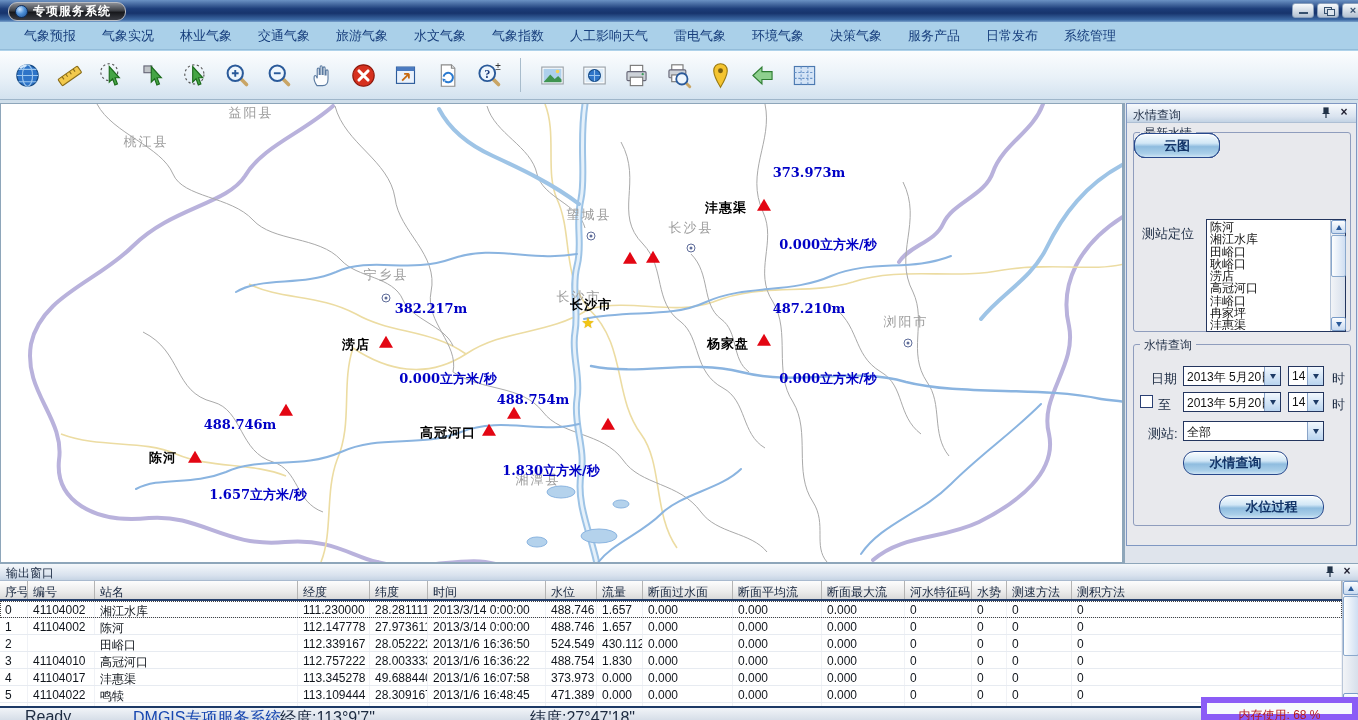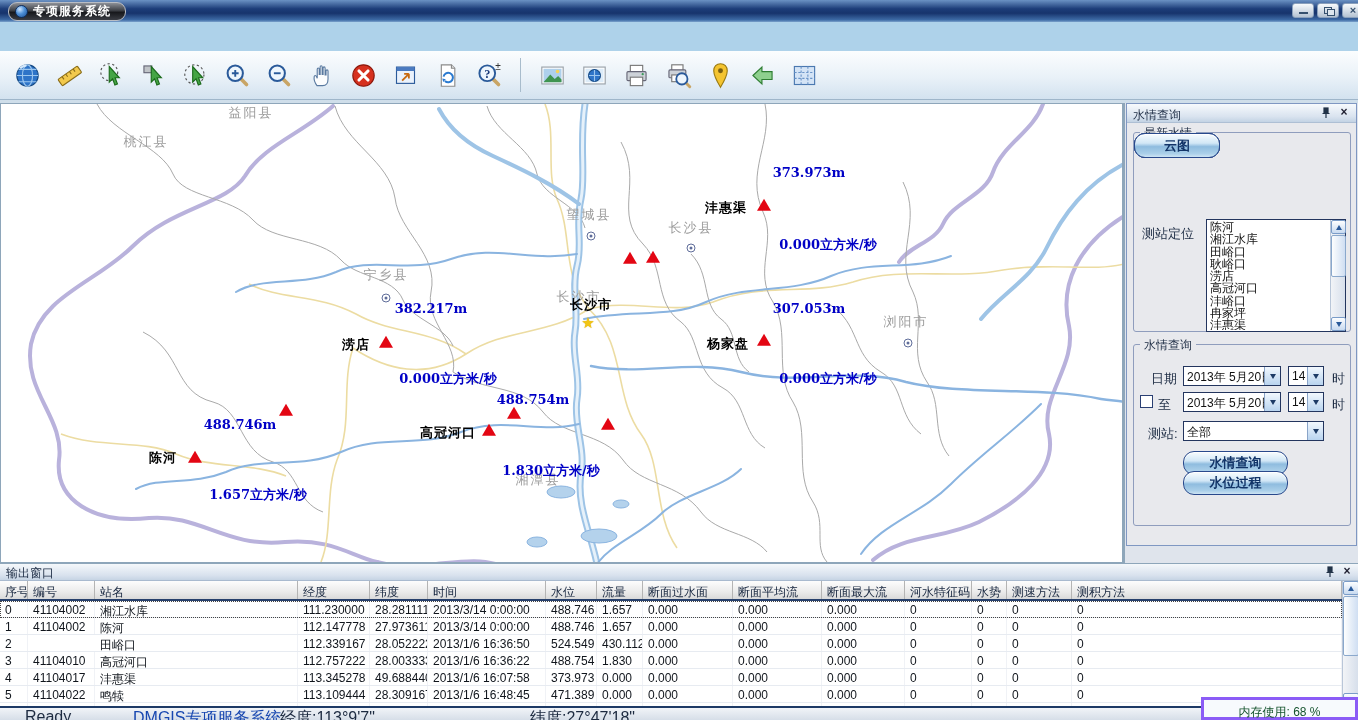--- a/index.html
+++ b/index.html
@@ -137,21 +137,21 @@
     background:linear-gradient(90deg,#f2f4f7,#d7dfeb); border-left:1px solid #b9c6d8; }
 
   
   .statusbar { position:absolute; left:0; top:706px; width:1358px; height:14px;
     border-top:2px solid #1d3a66;
     background:linear-gradient(180deg,#f1f4f8 0%,#d6dee8 100%); }
   .st { position:absolute; top:0; font-size:16px; color:#1c2a40; }
   .st-ready { left:25px; } .st-app { left:133px; color:#1747b0; }
   .st-lon { left:280px; } .st-lat { left:530px; }
   .membox { position:absolute; right:0; top:697px; width:157px; height:23px;
-    background:#f7fafd; border:3px solid #8b5cf6; font-size:12px; color:#14532d;
+    background:#f7fafd; border:6px solid #8b5cf6; font-size:12px; color:#b91c1c;
     text-align:center; padding-top:4px; z-index:5; }
   .pin-svg { width:12px; height:12px; }
 </style>
 </head>
 <body>
 
 <svg width="0" height="0" style="position:absolute">
   <defs>
     <symbol id="i-globe" viewBox="0 0 24 24">
       <circle cx="12" cy="12" r="9.5" fill="#2e74c8" stroke="#164a84"></circle>
@@ -270,20 +270,36 @@
       <div class="win-btn">
           <span class="box"></span>
           <span class="box2"></span>
         </div>
       <div class="win-btn">
           <span class="x">×</span>
         </div>
     </div>
   </div>
 
+  <div class="menubar">
+      <div class="menu-item">气象预报</div>
+      <div class="menu-item">气象实况</div>
+      <div class="menu-item">林业气象</div>
+      <div class="menu-item">交通气象</div>
+      <div class="menu-item">旅游气象</div>
+      <div class="menu-item">水文气象</div>
+      <div class="menu-item">气象指数</div>
+      <div class="menu-item">人工影响天气</div>
+      <div class="menu-item">雷电气象</div>
+      <div class="menu-item">环境气象</div>
+      <div class="menu-item">决策气象</div>
+      <div class="menu-item">服务产品</div>
+      <div class="menu-item">日常发布</div>
+      <div class="menu-item">系统管理</div>
+    </div>
 
   <div class="toolbar">
       <div class="tb-btn">
         <svg class="tb-ico">
           <use href="#i-globe"></use>
         </svg>
       </div>
       <div class="tb-btn">
         <svg class="tb-ico">
           <use href="#i-measure"></use>
@@ -441,21 +457,21 @@
           <div class="map-region" style="left: 905px; top: 218px;">浏阳市</div>
           <div class="map-region" style="left: 537px; top: 376px;">湘潭县</div>
           <div class="map-station" style="left: 725px; top: 104px;">沣惠渠</div>
           <div class="map-station" style="left: 590px; top: 201px;">长沙市</div>
           <div class="map-station" style="left: 727px; top: 240px;">杨家盘</div>
           <div class="map-station" style="left: 355px; top: 241px;">涝店</div>
           <div class="map-station" style="left: 447px; top: 329px;">高冠河口</div>
           <div class="map-station" style="left: 162px; top: 354px;">陈河</div>
           <div class="map-value" style="left: 808px; top: 68px;">373.973m</div>
           <div class="map-value" style="left: 827px; top: 141px;">0.000立方米/秒</div>
-          <div class="map-value" style="left: 808px; top: 204px;">307.053m</div>
+          <div class="map-value" style="left: 808px; top: 204px;">487.210m</div>
           <div class="map-value" style="left: 827px; top: 275px;">0.000立方米/秒</div>
           <div class="map-value" style="left: 430px; top: 204px;">382.217m</div>
           <div class="map-value" style="left: 447px; top: 275px;">0.000立方米/秒</div>
           <div class="map-value" style="left: 532px; top: 295px;">488.754m</div>
           <div class="map-value" style="left: 239px; top: 320px;">488.746m</div>
           <div class="map-value" style="left: 257px; top: 391px;">1.657立方米/秒</div>
           <div class="map-value" style="left: 550px; top: 367px; text-align: right;">1.830立方米/秒</div>
           <div class="map-tri" style="left: 763px; top: 102px;"></div>
           <div class="map-tri" style="left: 629px; top: 155px;"></div>
           <div class="map-tri" style="left: 652px; top: 154px;"></div>
@@ -558,21 +574,21 @@
 
           <div class="q-label" style="left:14px;top:80px;">测站:</div>
           <div class="combo" style="left:49px;top:76px;width:141px;">
             <span class="val">全部</span>
             <span class="drop">
                 <b></b>
               </span>
           </div>
 
           <div class="xp-btn q-btn" style="top:106px;">水情查询</div>
-          <div class="xp-btn q-btn" style="top:126px;">水位过程</div>
+          <div class="xp-btn q-btn" style="top:150px;margin-left:36px;">水位过程</div>
         </div>
       </div>
     </div>
   </div>
 
   <div class="opanel">
     <div class="op-title">输出窗口</div>
     <svg class="op-pin pin-svg">
         <use href="#i-pushpin"></use>
       </svg>

